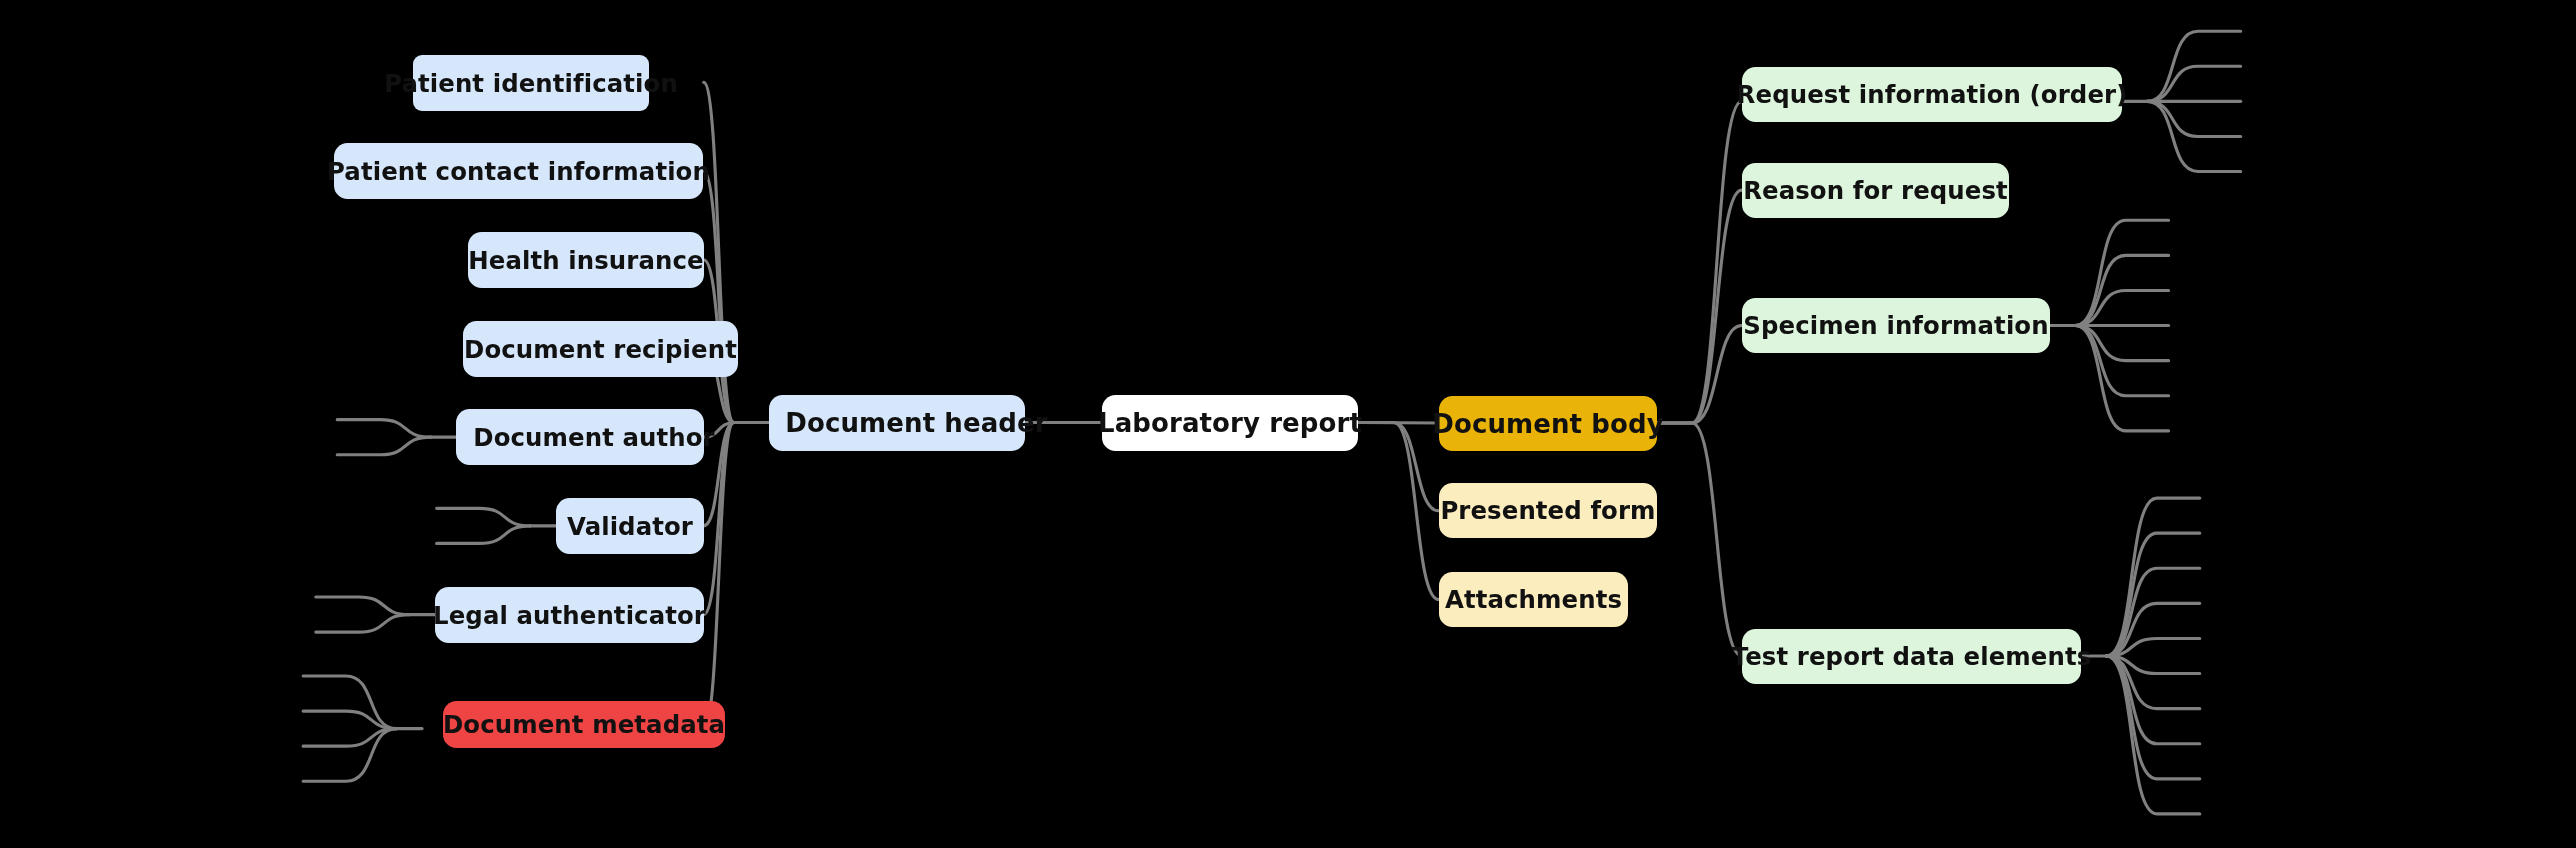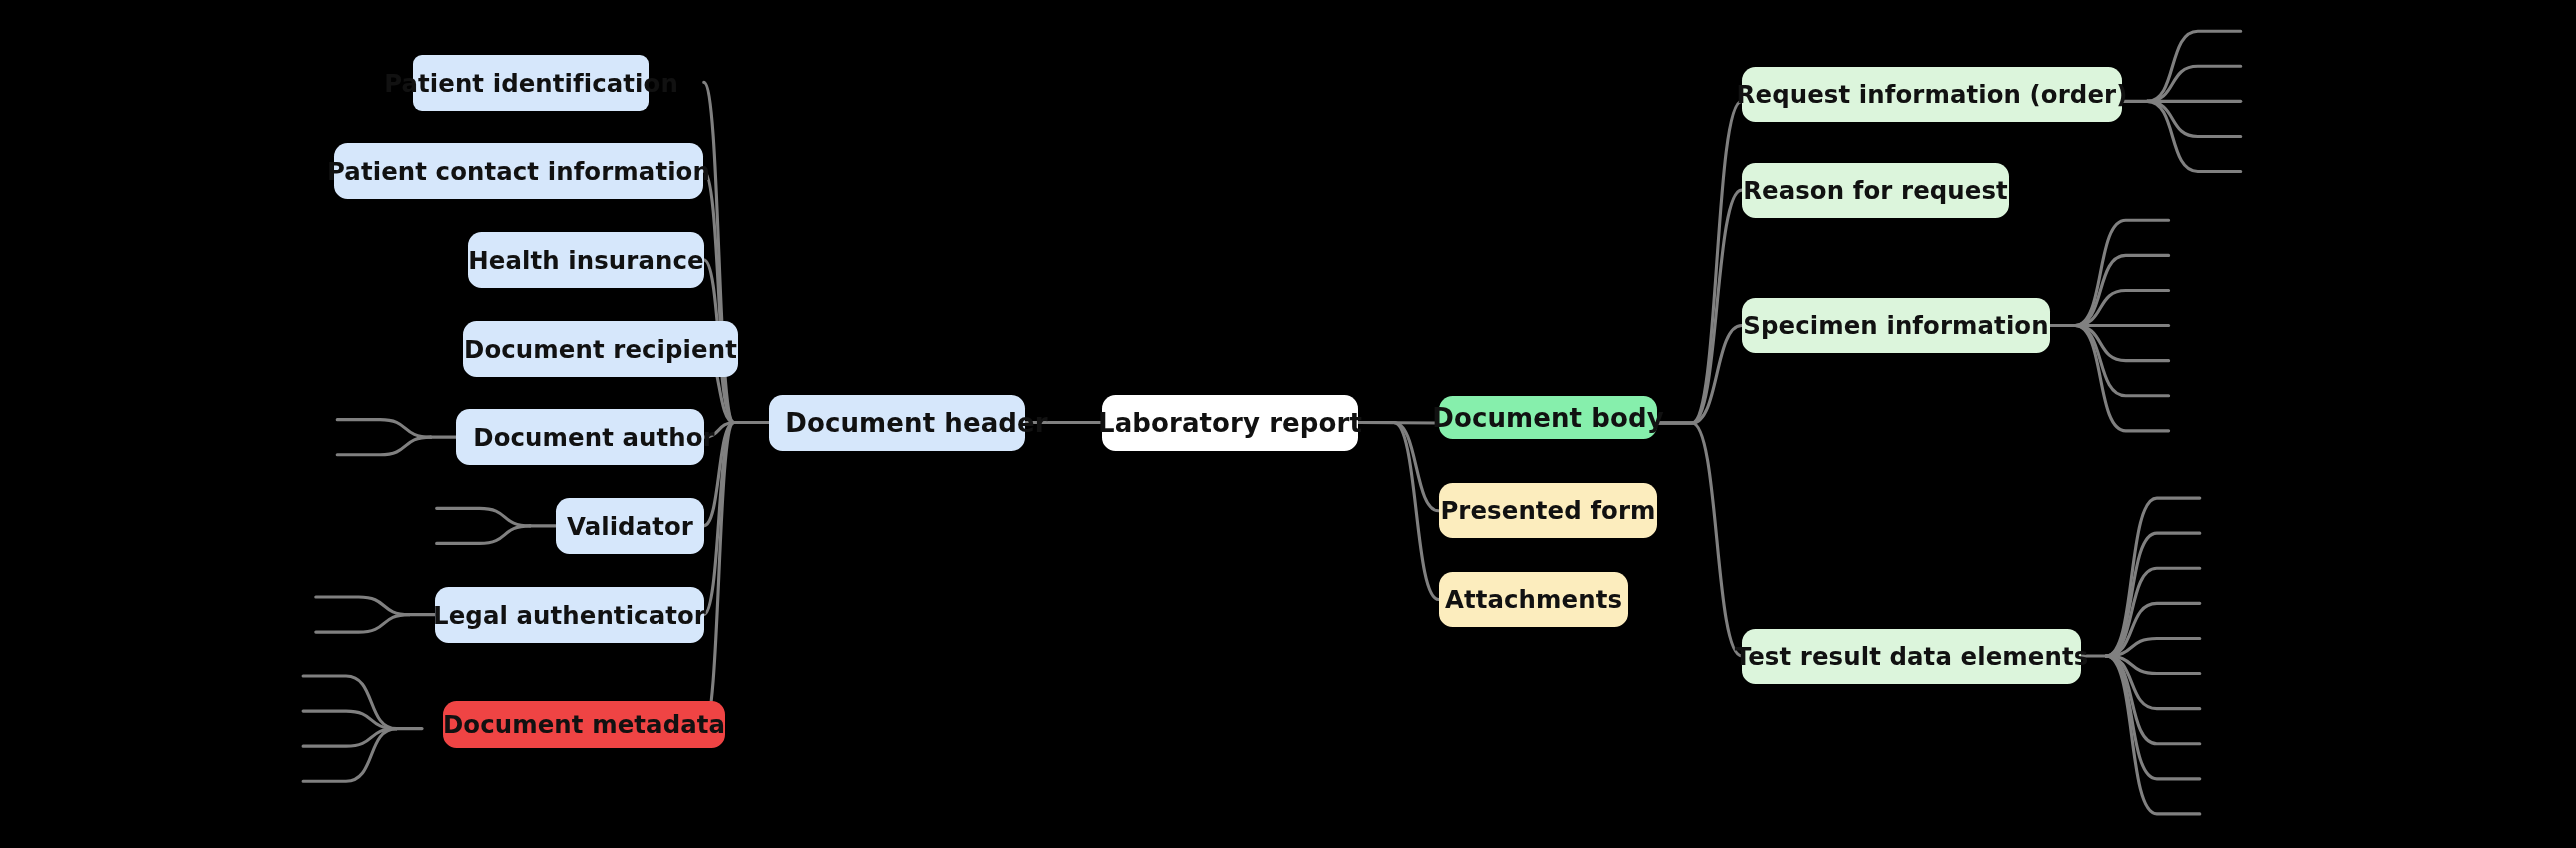--- a/index.html
+++ b/index.html
@@ -140,21 +140,21 @@
       <path d="M 1394 433.5 L 1430 433.5 C 1455.3 433.5, 1450.7 524, 1476 524" class="edge"></path>
       <path d="M 1394 433.5 L 1430 433.5 C 1455.3 433.5, 1450.7 615, 1476 615" class="edge"></path>
     </svg>
   <div id="node-layer">
       <div class="node-box node-root" style="left: 1102px; top: 395px; width: 256px; height: 56px; background: rgb(255, 255, 255); text-align: center;">
         <span>Laboratory report</span>
       </div>
       <div class="node-box node-header" style="left: 769px; top: 395px; width: 256px; height: 56px; background: rgb(214, 231, 251);">
         <span>Document header</span>
       </div>
-      <div class="node-box node-green-big" style="left: 1439px; top: 396px; width: 218px; height: 43px; background: #86efac;">
+      <div class="node-box node-green-big" style="left: 1439px; top: 396px; width: 218px; height: 55px; background: #eab308;">
         <span>Document body</span>
       </div>
       <div class="node-box node-blue" style="left: 413px; top: 55px; width: 236px; height: 56px; background: rgb(214, 231, 251); border-radius: 9px;">
         <span>Patient identification</span>
       </div>
       <div class="node-box node-blue" style="left: 334px; top: 143px; width: 369px; height: 56px; background: rgb(214, 231, 251);">
         <span>Patient contact information</span>
       </div>
       <div class="node-box node-blue" style="left: 468px; top: 232px; width: 236px; height: 56px; background: rgb(214, 231, 251);">
         <span>Health insurance</span>
@@ -177,21 +177,21 @@
       <div class="node-box node-green" style="left: 1742px; top: 67px; width: 380px; height: 55px; background: rgb(220, 245, 220);">
         <span>Request information (order)</span>
       </div>
       <div class="node-box node-green" style="left: 1742px; top: 163px; width: 267px; height: 55px; background: rgb(220, 245, 220);">
         <span>Reason for request</span>
       </div>
       <div class="node-box node-green" style="left: 1742px; top: 298px; width: 308px; height: 55px; background: rgb(220, 245, 220);">
         <span>Specimen information</span>
       </div>
       <div class="node-box node-green" style="left: 1742px; top: 629px; width: 339px; height: 55px; background: rgb(220, 245, 220);">
-        <span>Test result data elements</span>
+        <span>Test report data elements</span>
       </div>
       <div class="node-box node-yellow" style="left: 1439px; top: 483px; width: 218px; height: 55px; background: rgb(252, 237, 190);">
         <span>Presented form</span>
       </div>
       <div class="node-box node-yellow" style="left: 1439px; top: 572px; width: 189px; height: 55px; background: rgb(252, 237, 190);">
         <span>Attachments</span>
       </div>
     </div>
 </div>
 

